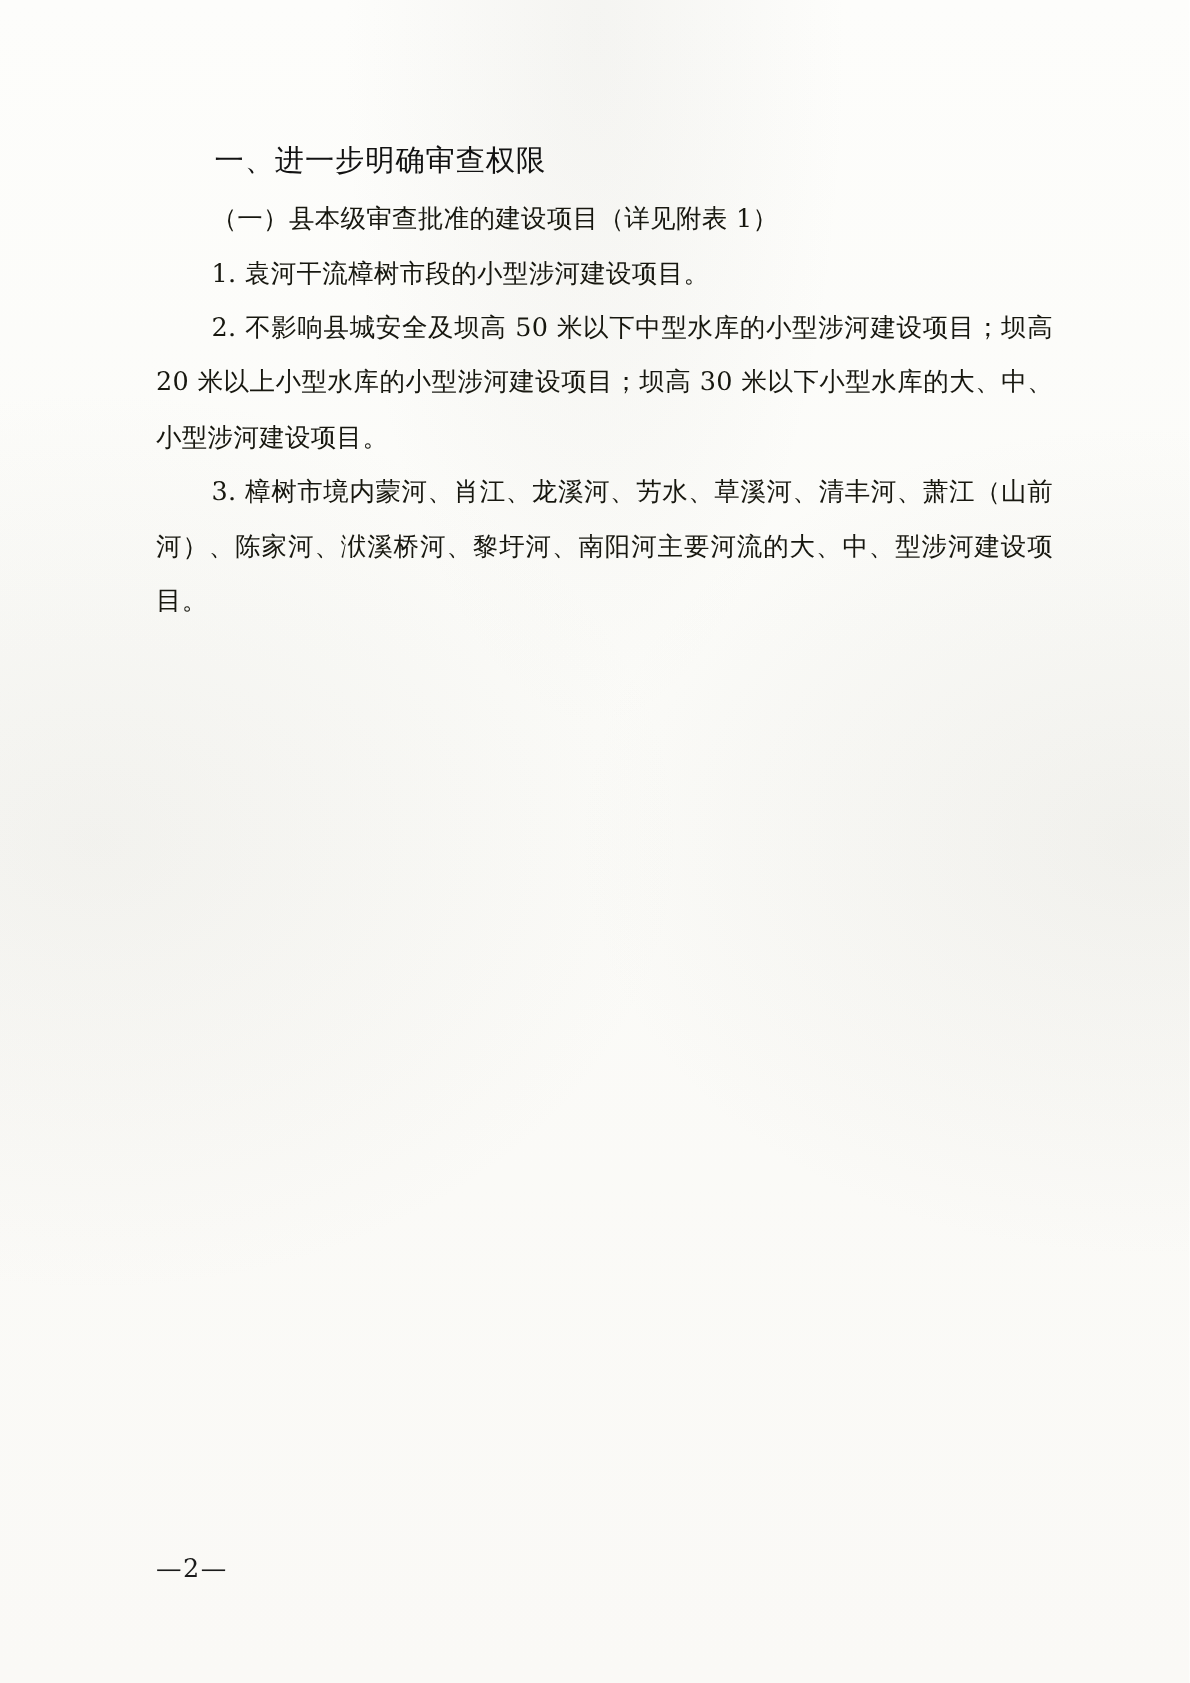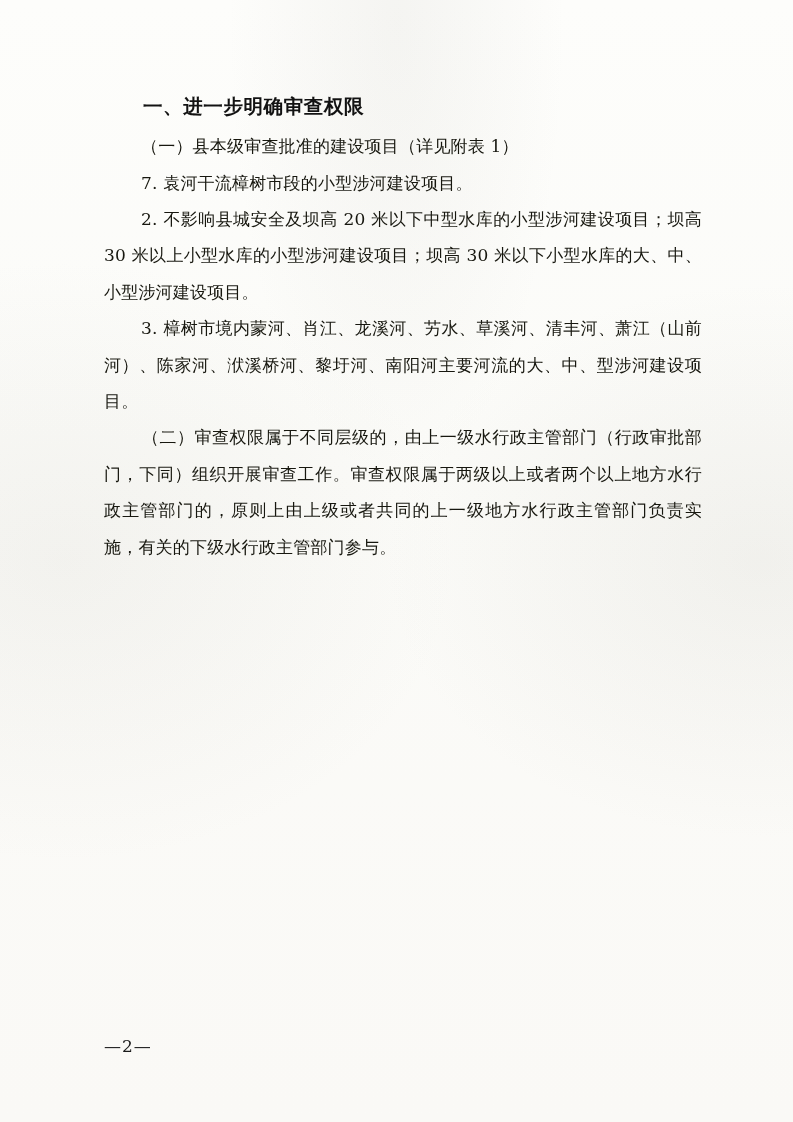--- a/index.html
+++ b/index.html
@@ -33,21 +33,21 @@
     pointer-events: none;
   }
   .content {
     position: absolute;
     left: 104px;
     top: 92px;
     width: 598px;
   }
   .heading {
     font-family: "DejaVu Sans", "Liberation Sans", sans-serif;
-    font-weight: bold;
+    font-weight: normal;
     font-size: 19.5px;
     line-height: 1.55;
     letter-spacing: 0.6px;
     text-indent: 39px;
     margin: 0 0 4px 0;
     color: #121212;
   }
   .para {
     font-size: 17px;
     line-height: 36.4px;
@@ -81,24 +81,23 @@
 <body>
 
 <div class="page">
 
   <div class="content">
 
     <p class="heading">一、进一步明确审查权限</p>
     <div class="gap-sm"></div>
 
     <p class="para">（一）县本级审查批准的建设项目（详见附表 1）</p>
-    <p class="para">7. 袁河干流樟树市段的小型涉河建设项目。</p>
-    <p class="para">2. 不影响县城安全及坝高 20 米以下中型水库的小型涉河建设项目；坝高 30 米以上小型水库的小型涉河建设项目；坝高 30 米以下小型水库的大、中、小型涉河建设项目。</p>
+    <p class="para">1. 袁河干流樟树市段的小型涉河建设项目。</p>
+    <p class="para">2. 不影响县城安全及坝高 50 米以下中型水库的小型涉河建设项目；坝高 20 米以上小型水库的小型涉河建设项目；坝高 30 米以下小型水库的大、中、小型涉河建设项目。</p>
     <p class="para">3. 樟树市境内蒙河、肖江、龙溪河、艻水、草溪河、清丰河、萧江（山前河）、陈家河、洑溪桥河、黎圩河、南阳河主要河流的大、中、型涉河建设项目。</p>
-    <p class="para indent2">（二）审查权限属于不同层级的，由上一级水行政主管部门（行政审批部门，下同）组织开展审查工作。审查权限属于两级以上或者两个以上地方水行政主管部门的，原则上由上级或者共同的上一级地方水行政主管部门负责实施，有关的下级水行政主管部门参与。</p>
 
     <div class="gap-md"></div>
     <div class="gap-sm"></div>
 
 
   </div>
 
   <div class="footer">
     <span class="page-num">—2—</span>
   </div>

